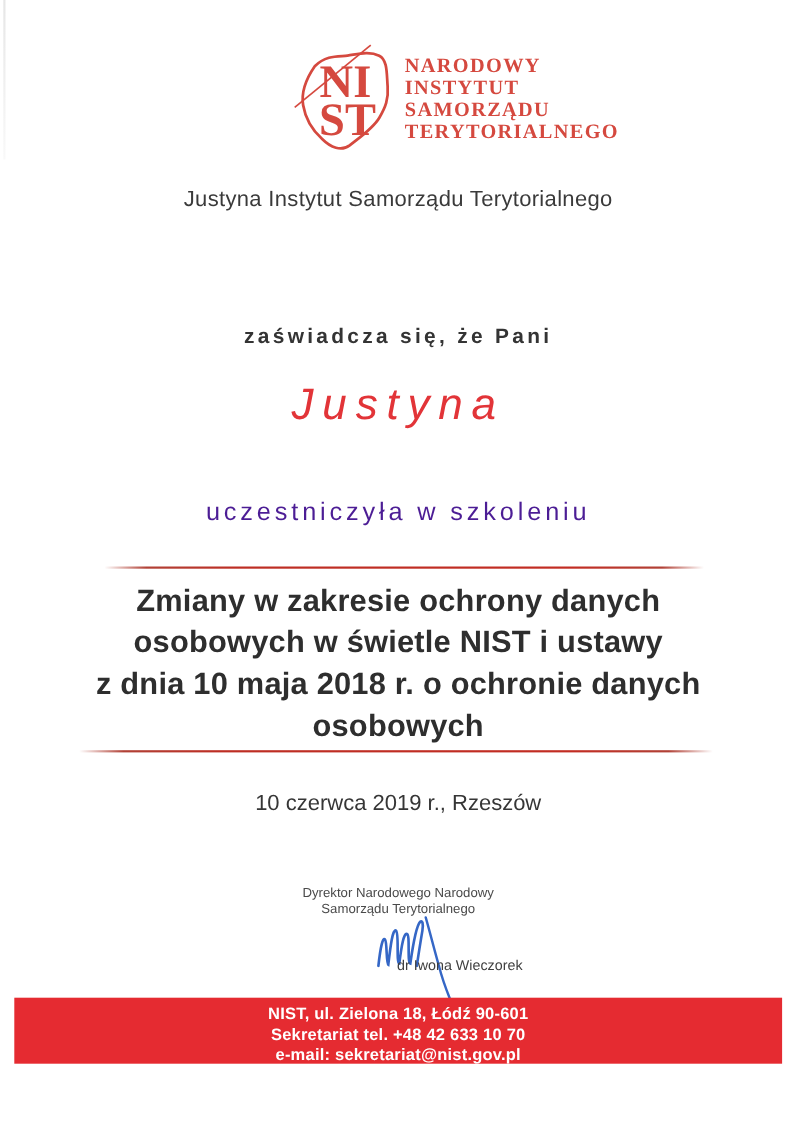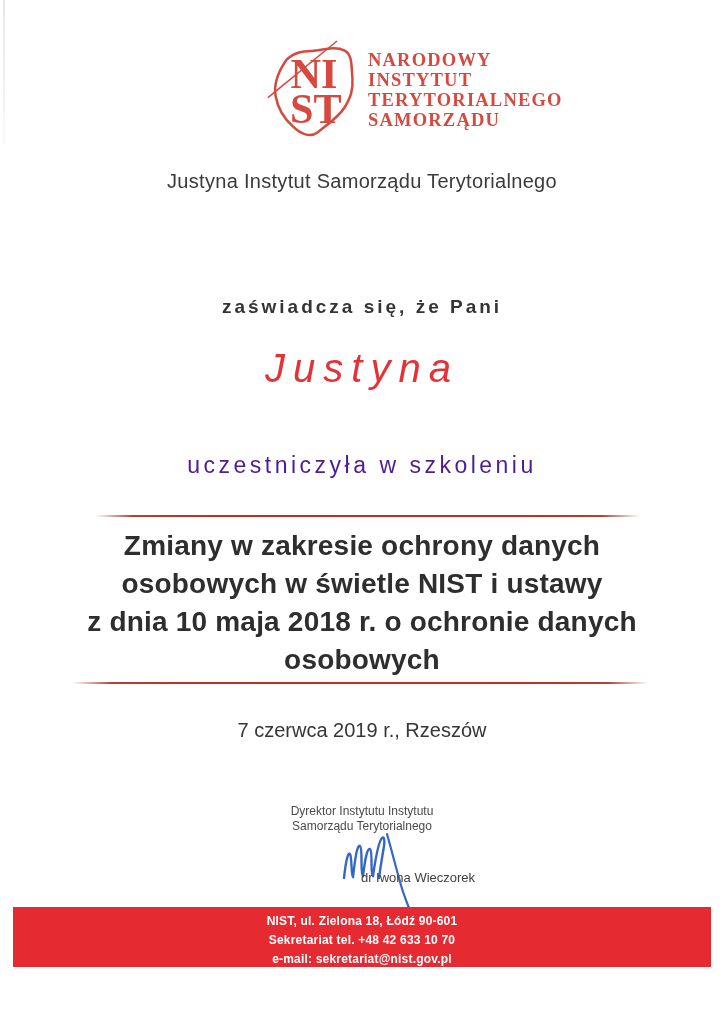--- a/index.html
+++ b/index.html
@@ -69,21 +69,21 @@
   .date-place{top:719px;font-size:20px;color:#363636;}
 
   .sig-role{top:804px;font-size:12px;line-height:15px;color:#4a4a4a;}
   .signer-name{top:870px;font-size:13px;color:#3f3f3f;transform:translateX(56px);}
   .sig-ink{left:337px;top:832px;width:90px;height:78px;}
 
   .footer-band{
     left:13px;top:907px;width:698px;height:60px;
     background:#e52b31;
     color:#ffffff;font-weight:bold;
-    font-size:12px;line-height:19px;
+    font-size:15px;line-height:19px;
     text-align:center;
     padding-top:5px;box-sizing:border-box;
     letter-spacing:.2px;
   }
 </style>
 </head>
 <body>
 
 <div class="page">
 
@@ -92,22 +92,22 @@
   <div class="abs logo-row">
     <svg class="logo-blob" viewBox="0 0 100 106">
       <path d="M21,23 C32,12 44,14 52,13 C60,12 72,8 82,13 C90,17 89,30 90,42 C91,54 88,62 82,72 C76,82 64,90 54,98 C46,104 36,100 28,92 C18,83 12,72 10,60 C8,48 12,36 21,23 Z" fill="none" stroke-width="2.6" stroke="#d5493f"></path>
       <path d="M2,62 L74,3" fill="none" stroke-width="1.6" stroke="#d5493f"></path>
       <text x="50" y="52" text-anchor="middle" font-family="Liberation Serif, serif" font-size="44" font-weight="bold" fill="#d5493f">NI</text>
       <text x="52" y="88" text-anchor="middle" font-family="Liberation Serif, serif" font-size="44" font-weight="bold" fill="#d5493f">ST</text>
     </svg>
     <div class="logo-text">
       <div>NARODOWY</div>
       <div>INSTYTUT</div>
+      <div>SAMORZĄDU</div>
       <div>TERYTORIALNEGO</div>
-      <div>SAMORZĄDU</div>
     </div>
   </div>
 
   <div class="abs centered institute-name">Justyna Instytut Samorządu Terytorialnego</div>
 
   <div class="abs centered cert-subtitle">zaświadcza się, że Pani</div>
 
   <div class="abs centered recipient">
     <div>Justyna</div>
   </div>
@@ -116,24 +116,24 @@
 
   <div class="abs red-rule rule-top"></div>
   <div class="abs centered training-title">
     <div>Zmiany w zakresie ochrony danych</div>
     <div>osobowych w świetle NIST i ustawy</div>
     <div>z dnia 10 maja 2018 r. o ochronie danych</div>
     <div>osobowych</div>
   </div>
   <div class="abs red-rule rule-bottom"></div>
 
-  <div class="abs centered date-place">7 czerwca 2019 r., Rzeszów</div>
+  <div class="abs centered date-place">10 czerwca 2019 r., Rzeszów</div>
 
   <div class="abs centered sig-role">
-    <div>Dyrektor Instytutu Instytutu</div>
+    <div>Dyrektor Narodowego Narodowy</div>
     <div>Samorządu Terytorialnego</div>
   </div>
 
   <svg class="abs sig-ink" viewBox="0 0 90 78">
     <path d="M7,46 C9,28 11,20 13,22 C15,24 14,44 16,45 C18,28 20,12 23,14 C26,16 23,43 26,44 C28,28 30,16 33,17 C36,18 33,43 36,44 C38,30 41,10 45,6 C47,4 48,8 47,14 C45,26 43,38 42,46" fill="none" stroke-width="2.4" stroke-linecap="round" stroke="#3567c6"></path>
     <path d="M50,2 C54,16 58,32 62,46 C65,58 68,66 72,76" fill="none" stroke-width="2.2" stroke-linecap="round" stroke="#3567c6"></path>
   </svg>
 
   <div class="abs centered signer-name">dr Iwona Wieczorek</div>
 

